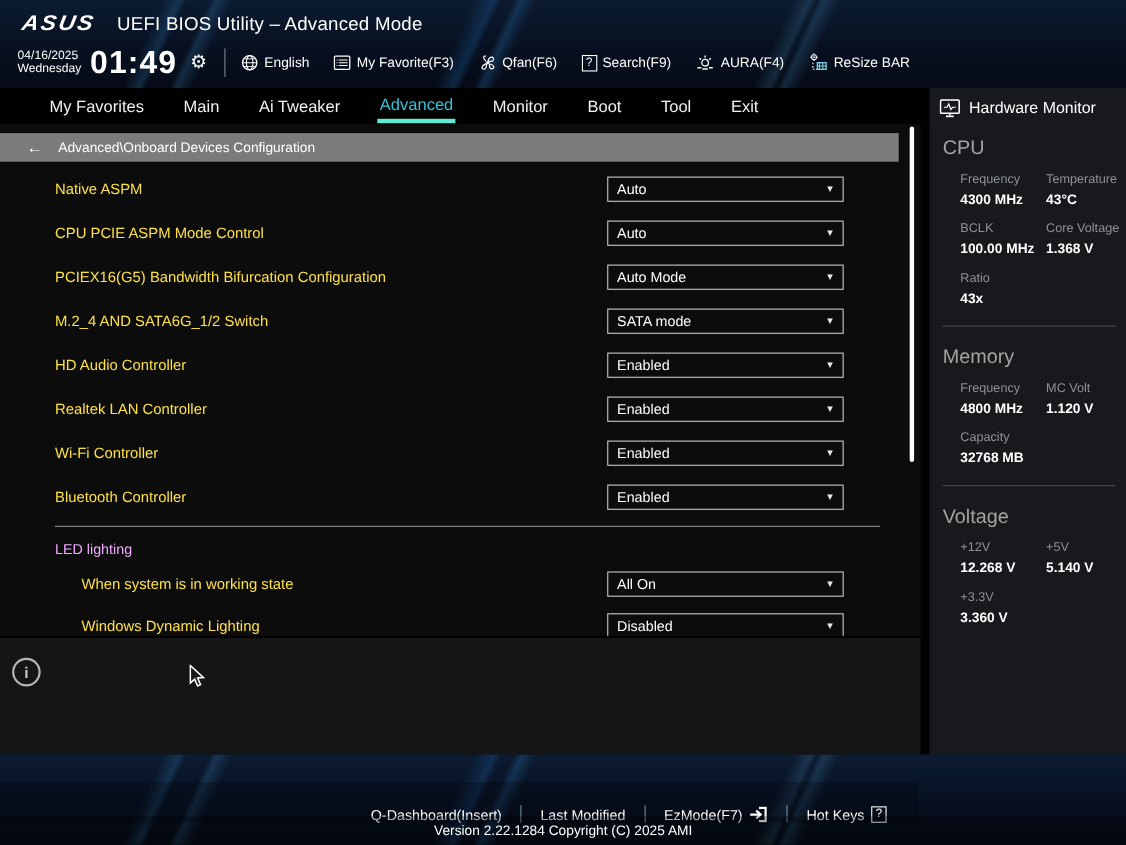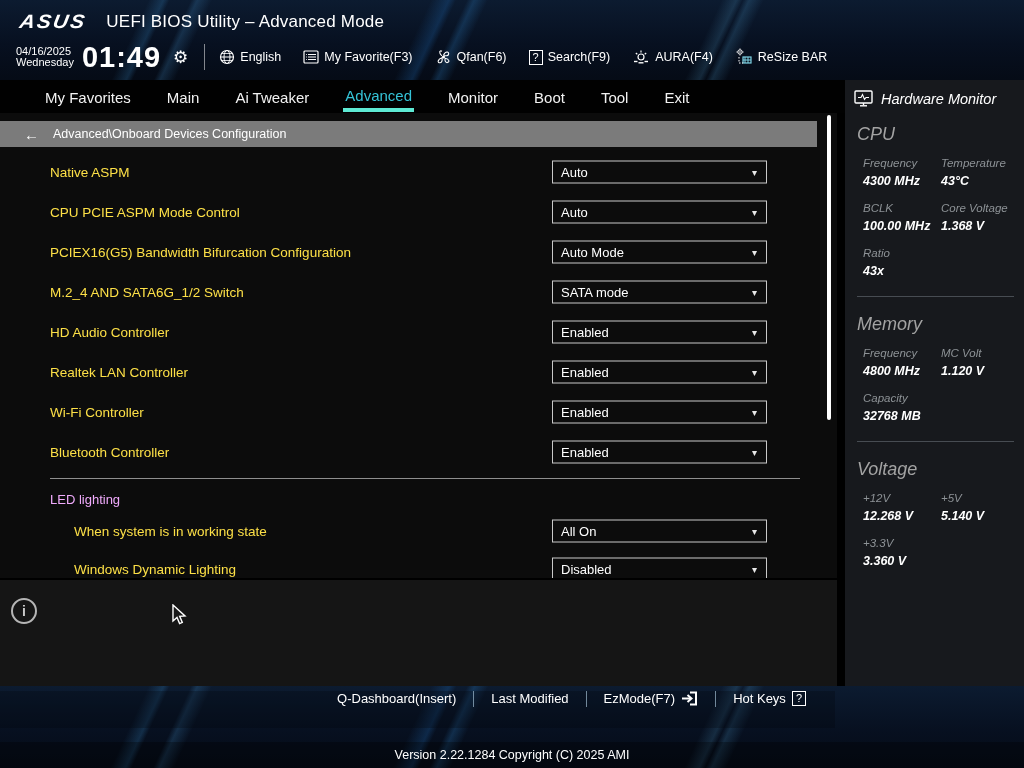--- a/index.html
+++ b/index.html
@@ -56,32 +56,32 @@
 
   
   .scroll-thumb { position:absolute; left:827px; top:115px; width:4px; height:305px; background:#fff; border-radius:2px; }
 
   
   .info-panel { position:absolute; top:580px; left:0; width:837px; height:106px; background:#151515; }
   .info-icon { position:absolute; top:18px; left:11px; width:26px; height:26px; border:2px solid #b5b5b5; border-radius:50%; color:#c9c9c9; font-size:14px; font-weight:700; display:flex; align-items:center; justify-content:center; }
   .cursor { position:absolute; top:604px; left:172px; }
 
   
-  .hm { position:absolute; top:80px; left:845px; width:179px; height:625px; background:#17191d; color:#fff;font-style:italic; }
+  .hm { position:absolute; top:80px; left:845px; width:179px; height:625px; background:#17191d; color:#fff; }
   .hm-header { display:flex; align-items:center; gap:8px; padding:10px 0 0 9px; font-size:14.5px; }
   .hm-section-title { color:#a3a3a3; font-size:18px; padding:17px 0 0 12px; }
-  .hm-grid { display:grid; grid-template-columns:78px auto; padding-left:18px; }
+  .hm-grid { display:grid; grid-template-columns:78px auto; padding-left:28px; }
   .hm-cell { margin-top:11px; }
   .hm-label { font-size:11.5px; color:#8d9296; line-height:14px; }
   .hm-value { font-size:12.5px; color:#fff; font-weight:700; line-height:17px; margin-top:3px; }
   .hm-div { height:1px; background:#474c52; margin:16px 10px 0 12px; }
 
   
   .bottom-bg { position:absolute; top:686px; left:0; width:1024px; height:82px; }
-  .footer-bar { position:absolute; top:691px; left:0; width:835px; height:37px; display:flex; align-items:flex-start; justify-content:flex-end; padding-right:12px; color:#fff; background:rgba(2,6,12,.30); }
+  .footer-bar { position:absolute; top:711px; left:0; width:835px; height:37px; display:flex; align-items:flex-end; justify-content:flex-end; padding-right:12px; color:#fff; background:rgba(2,6,12,.30); }
   .ft-item { display:flex; align-items:center; gap:6px; font-size:13px; padding:0 17px; cursor:pointer; white-space:nowrap; }
   .ft-sep { width:1px; height:16px; background:rgba(170,200,220,.65); }
   .version-bar { position:absolute; top:742px; left:0; width:1024px; height:26px; display:flex; align-items:center; justify-content:center; color:#fff; font-size:12.5px; background:rgba(0,0,0,.30); }
 </style>
 </head>
 <body>
 
 <div class="screen">
 
   <div class="banner tech-bg">

